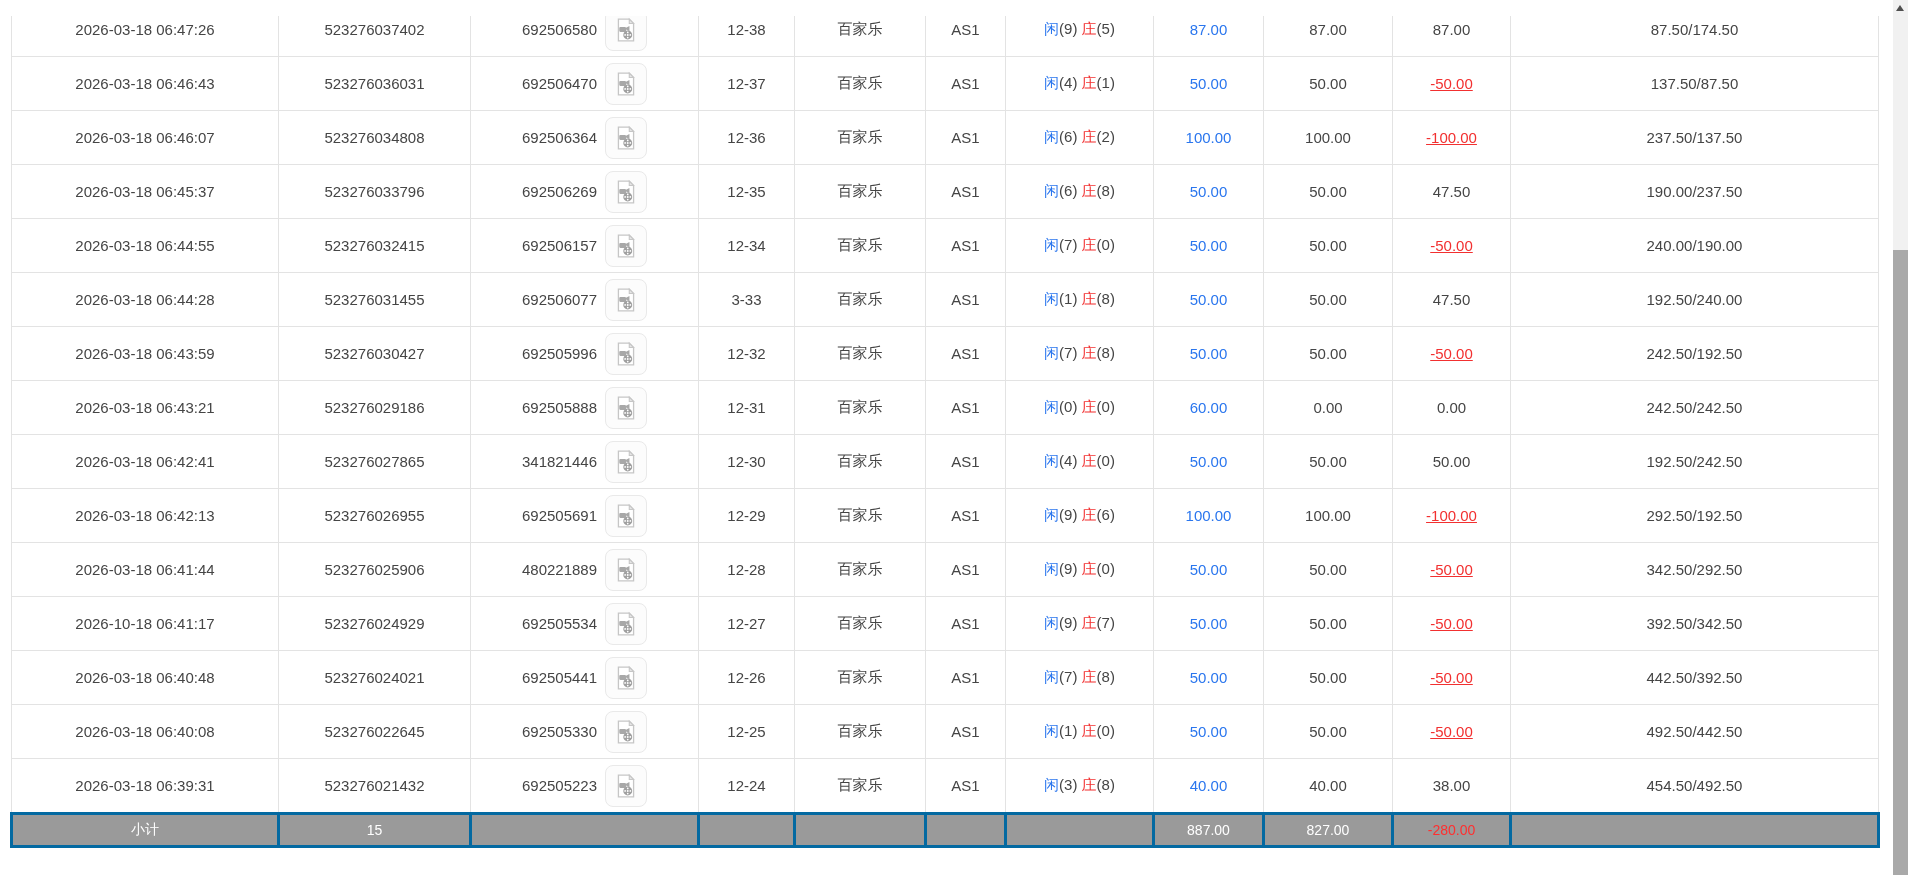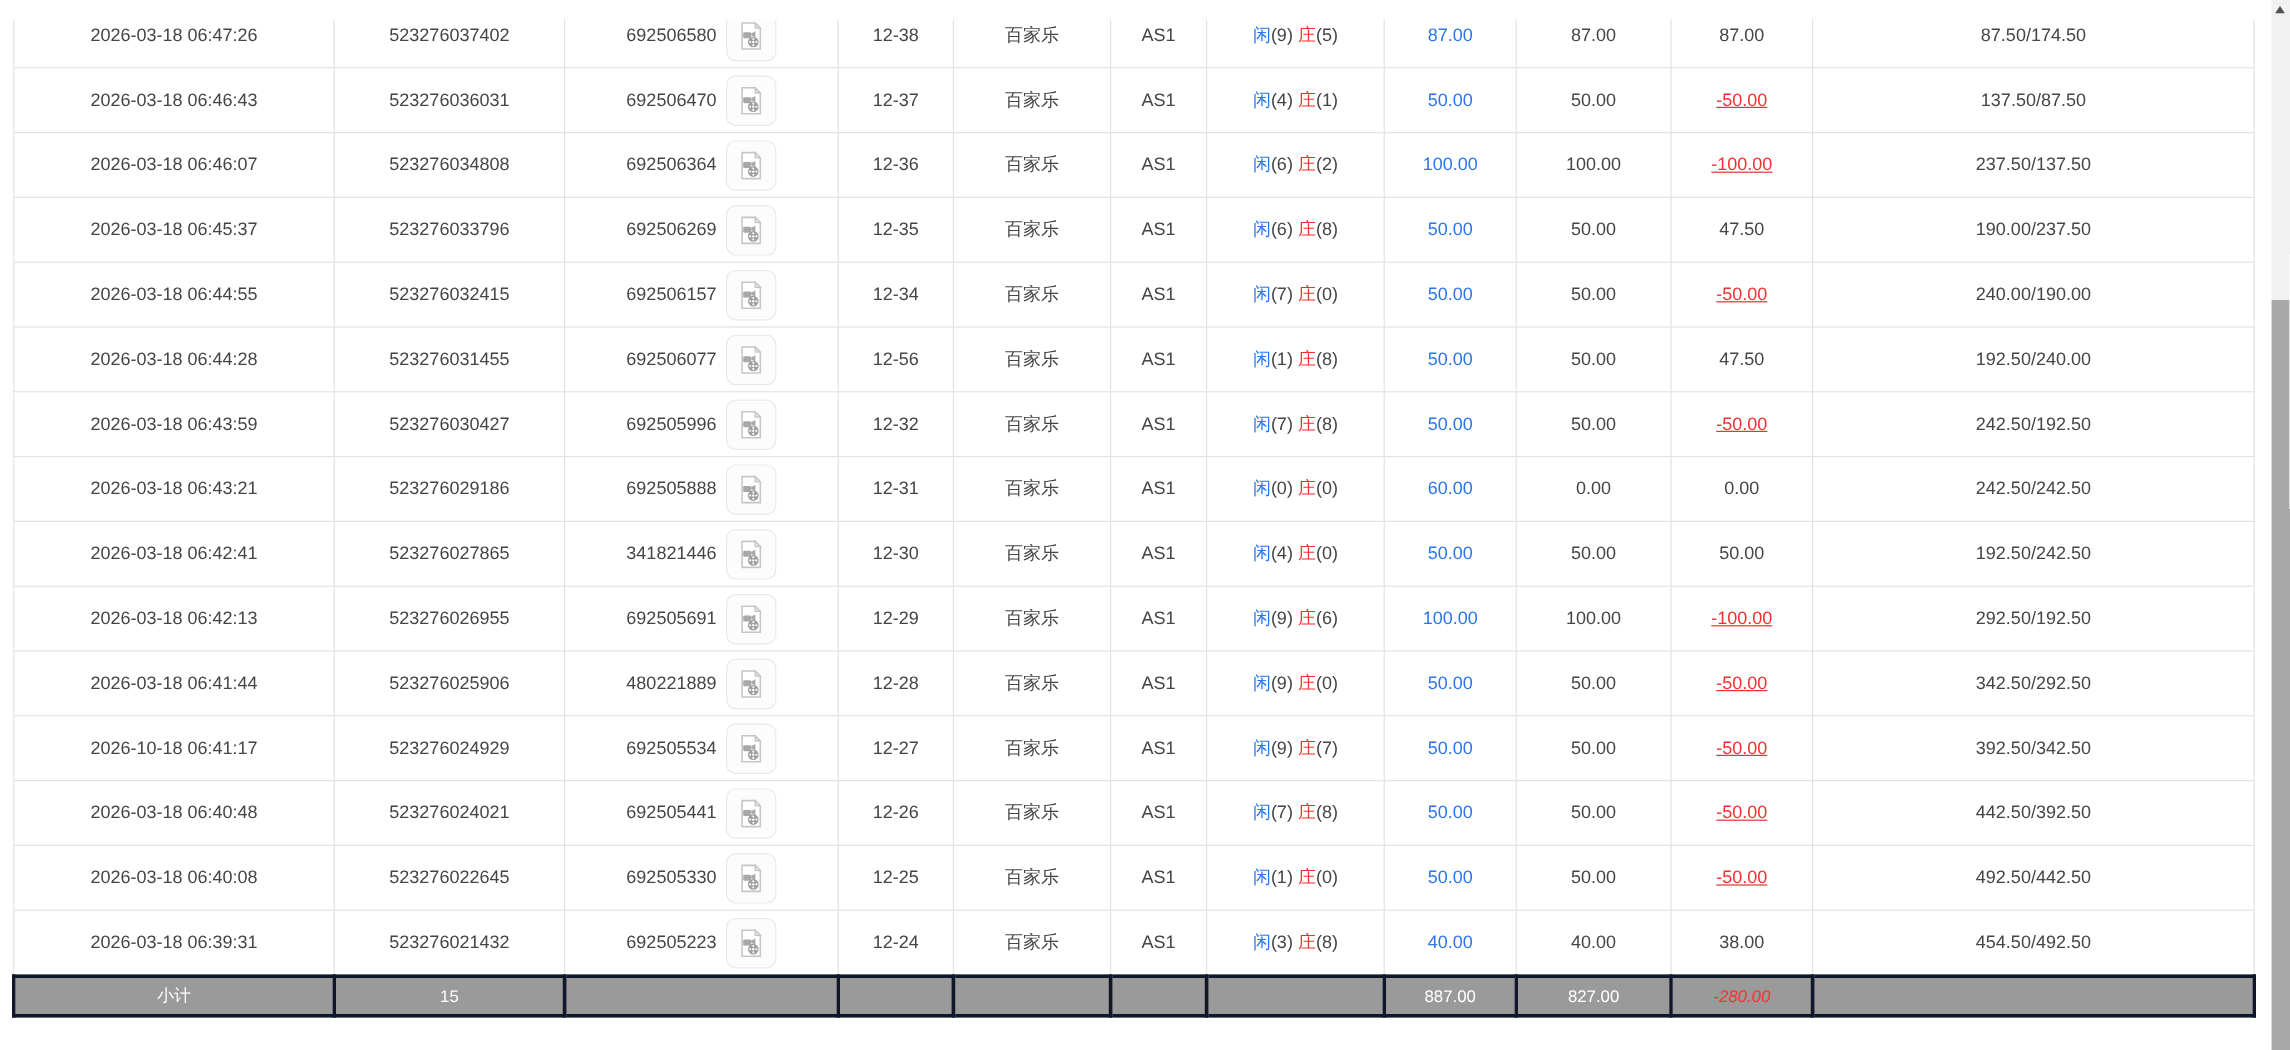--- a/index.html
+++ b/index.html
@@ -34,25 +34,25 @@
   .blue{color:var(--c-blue);}
   .red{color:var(--c-red);}
   .winloss.neg{color:var(--c-red);text-decoration:underline;}
   .video-btn{
     display:inline-flex;align-items:center;justify-content:center;
     width:40px;height:40px;border:1px solid #e9e9e9;border-radius:8px;
     background:#fcfcfc;cursor:pointer;flex:0 0 auto;
   }
   .footer-row td{
     background:var(--c-footer_bg);
-    border:3px solid #0f172a;
+    border:3px solid #0369a1;
     color:var(--c-footer_text);
     font-size:14px;height:30px;
   }
-  .footer-row td.winloss-total{color:#ff2f2f;font-style:italic;}
+  .footer-row td.winloss-total{color:#ff2f2f;}
   
   .scrollbar{
     position:absolute;right:0;top:0;width:15px;height:875px;background:#f1f1f1;
   }
   .scrollbar .up-arrow{
     position:absolute;top:5px;left:3px;width:0;height:0;
     border-left:4.5px solid transparent;border-right:4.5px solid transparent;
     border-bottom:6px solid #4f4f4f;
   }
   .scrollbar .thumb{
@@ -263,21 +263,21 @@
             <circle cx="13.6" cy="16.6" r="4.1" fill="#9f9f9f"></circle>
             <circle cx="13.6" cy="16.6" r="0.9" fill="#ffffff"></circle>
             <circle cx="13.6" cy="14.2" r="0.8" fill="#ffffff"></circle>
             <circle cx="13.6" cy="19.0" r="0.8" fill="#ffffff"></circle>
             <circle cx="11.2" cy="16.6" r="0.8" fill="#ffffff"></circle>
             <circle cx="16.0" cy="16.6" r="0.8" fill="#ffffff"></circle>
           </svg>
         </span>
       </span>
     </td>
-    <td><span>12-56</span></td>
+    <td><span>3-33</span></td>
     <td><span>百家乐</span></td>
     <td><span>AS1</span></td>
     <td>
       <span class="blue">闲</span><span>(1)</span>
       <span class="red">庄</span><span>(8)</span>
     </td>
     <td><span class="blue">50.00</span></td>
     <td><span>50.00</span></td>
     <td class="winloss"><span>47.50</span></td>
     <td><span>192.50/240.00</span></td>

